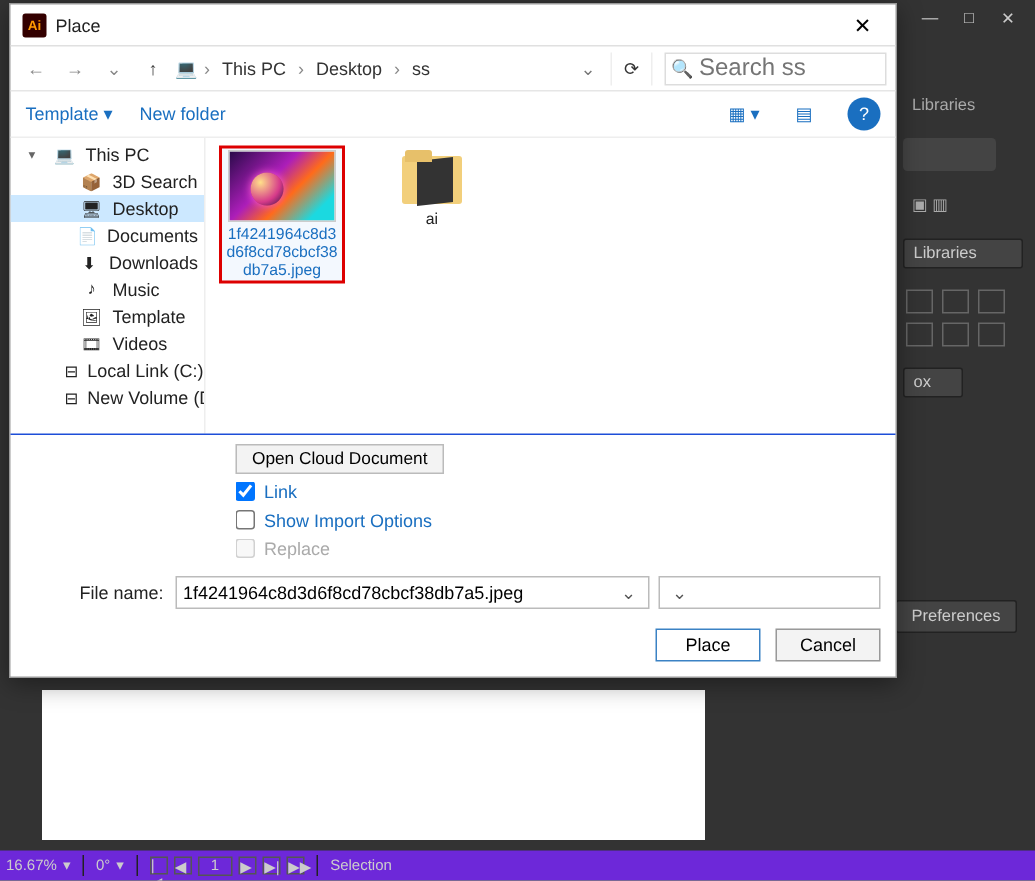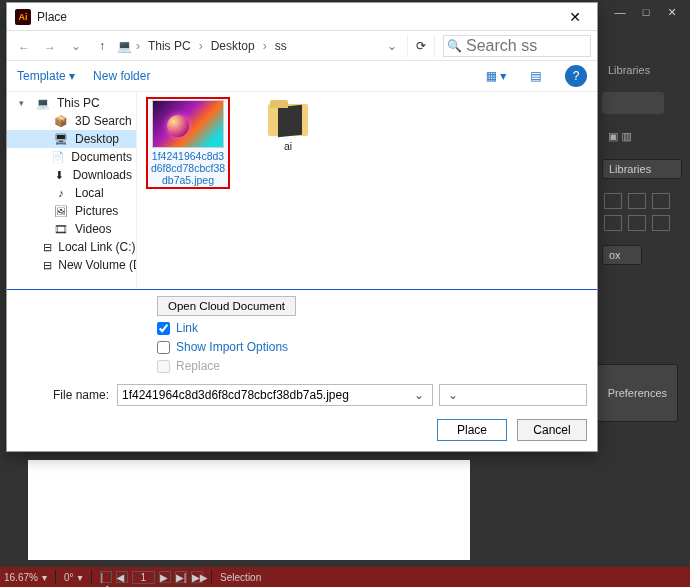--- a/index.html
+++ b/index.html
@@ -6,27 +6,27 @@
 body { width: 690px; height: 587px; background: #333; overflow: hidden; position: relative; }
 .app-bg { position: absolute; inset: 0; background: #333; }
 .app-bar { position: absolute; top: 0; right: 0; height: 24px; display: flex; gap: 2px; align-items: center; padding-right: 6px; }
 .app-bar .wbtn { width: 24px; height: 18px; color: #ccc; font-size: 11px; display: flex; align-items: center; justify-content: center; cursor: pointer; }
 .right-tools { position: absolute; right: 8px; top: 60px; width: 80px; color: #aaa; font-size: 11px; display: flex; flex-direction: column; gap: 12px; }
 .rt-label { padding: 4px 6px; }
 .rt-btn { background: #444; border: 1px solid #222; padding: 3px 6px; color: #ccc; font-size: 11px; border-radius: 2px; }
 .rt-toggle { width: 62px; height: 22px; background: #444; border-radius: 3px; }
 .rt-icons { display: flex; flex-wrap: wrap; gap: 6px; padding: 2px; }
 .rt-icon { width: 18px; height: 16px; border: 1px solid #666; }
-.status { position: absolute; bottom: 0; left: 0; right: 0; height: 20px; background: #7f1d1d; display: flex; align-items: center; color: #ccc; font-size: 10px; padding: 0 4px; gap: 8px; }
+.status { position: absolute; bottom: 0; left: 0; right: 0; height: 20px; background: #6d28d9; display: flex; align-items: center; color: #ccc; font-size: 10px; padding: 0 4px; gap: 8px; }
 .status .seg { display: flex; align-items: center; gap: 4px; }
 .status .vr { width: 1px; height: 14px; background: #222; }
 .status .nav-ic { width: 12px; height: 12px; border: 1px solid #555; display: inline-block; }
 .canvas { position: absolute; left: 28px; top: 460px; right: 220px; height: 100px; background: #fff; }
 .prefs { position: absolute; right: 12px; bottom: 165px; top: auto; }
-.prefs .rt-btn { padding: 22px 10px; }
+.prefs .rt-btn { padding: 4px 10px; }
 .dlg { position: absolute; left: 6px; top: 2px; width: 592px; height: 450px; background: #fff; border: 1px solid #999; box-shadow: 0 4px 16px rgba(0,0,0,.4); display: flex; flex-direction: column; }
 .dlg-title { height: 28px; border-bottom: 1px solid #e0e0e0; display: flex; align-items: center; padding: 0 8px; }
 .dlg-title .ai { width: 16px; height: 16px; background: #300; color: #ff9a00; font-size: 9px; font-weight: bold; display: flex; align-items: center; justify-content: center; border-radius: 2px; margin-right: 6px; }
 .dlg-title .txt { font-size: 12px; color: #222; flex: 1; }
 .dlg-title .close { width: 28px; height: 26px; display: flex; align-items: center; justify-content: center; font-size: 14px; cursor: pointer; }
 .addrbar { height: 30px; border-bottom: 1px solid #e6e6e6; display: flex; align-items: center; padding: 0 6px; gap: 4px; font-size: 12px; color: #333; }
 .addrbar .navbtn { width: 22px; height: 22px; display: flex; align-items: center; justify-content: center; color: #888; cursor: pointer; }
 .addrbar .up { color: #333; }
 .addrbar .sep { color: #888; margin: 0 2px; }
 .addrbar .crumbs { display: flex; align-items: center; gap: 2px; flex: 1; overflow: hidden; }
@@ -54,21 +54,21 @@
 .thumb::after { content:""; position:absolute; left:14px; top:14px; width:22px; height:22px; border-radius:50%; background: radial-gradient(circle at 30% 30%, #ffe08a, #d63a8a 60%, #301040); box-shadow: 0 0 6px #ff5ad1; }
 .folder-ic { width: 48px; height: 40px; position: relative; }
 .folder-ic::before { content:""; position:absolute; inset:6px 4px 2px 4px; background:#f2cf7b; border-radius:2px; }
 .folder-ic::after { content:""; position:absolute; left:6px; top:2px; width:18px; height:8px; background:#e7c06a; border-radius:2px 2px 0 0; }
 .folder-ic .leaf { position:absolute; left:14px; top:8px; width:24px; height:30px; background:#333; transform: skewY(-6deg); }
 .fname { font-size: 10.5px; color: #1a6fc0; text-align: center; line-height: 1.15; margin-top: 2px; word-break: break-all; }
 .fname.plain { color: #222; }
 .lower { border-top: 1px solid #1d4ed8; padding: 6px 10px 10px 10px; font-size: 12px; display: flex; flex-direction: column; gap: 5px; }
 .lower .row { display: flex; align-items: center; gap: 6px; }
 .ocd { margin-left: 140px; border: 1px solid #bbb; background: #f3f3f3; padding: 3px 10px; font-size: 11.5px; cursor: pointer; }
-.chk { margin-left: 140px; display: flex; align-items: center; gap: 6px; font-size: 12px; }
+.chk { margin-left: 140px; display: flex; gap: 6px; font-size: 12px; }
 .chk input { width: 13px; height: 13px; }
 .chk.dis { color: #aaa; }
 .chk .lbl { color: #1a6fc0; }
 .fn-row { display: flex; align-items: center; gap: 6px; margin-top: 6px; }
 .fn-row .lab { width: 60px; text-align: center; color: #222; margin-left: 34px; }
 .fn-row select, .fn-row .combo { border: 1px solid #bbb; height: 22px; font-size: 12px; padding: 0 4px; background: #fff; }
 .fn-row .combo { flex: 1; display: flex; align-items: center; justify-content: space-between; }
 .fn-row .combo .dd2 { color: #555; padding: 0 4px; cursor: pointer; }
 .fn-row .filter { flex: 0 0 148px; }
 .btns { display: flex; justify-content: flex-end; gap: 10px; margin-top: 8px; }
@@ -194,26 +194,26 @@
           <span>Documents</span>
         </div>
         <div class="side-item lvl2">
           <span class="exp"></span>
           <span class="ic">⬇</span>
           <span>Downloads</span>
         </div>
         <div class="side-item lvl2">
           <span class="exp"></span>
           <span class="ic">♪</span>
-          <span>Local</span>
+          <span>Music</span>
         </div>
         <div class="side-item lvl2">
           <span class="exp"></span>
           <span class="ic">🖼</span>
-          <span>Pictures</span>
+          <span>Template</span>
         </div>
         <div class="side-item lvl2">
           <span class="exp"></span>
           <span class="ic">🎞</span>
           <span>Videos</span>
         </div>
         <div class="side-item lvl2">
           <span class="exp"></span>
           <span class="ic">⊟</span>
           <span>Local Link (C:)</span>

